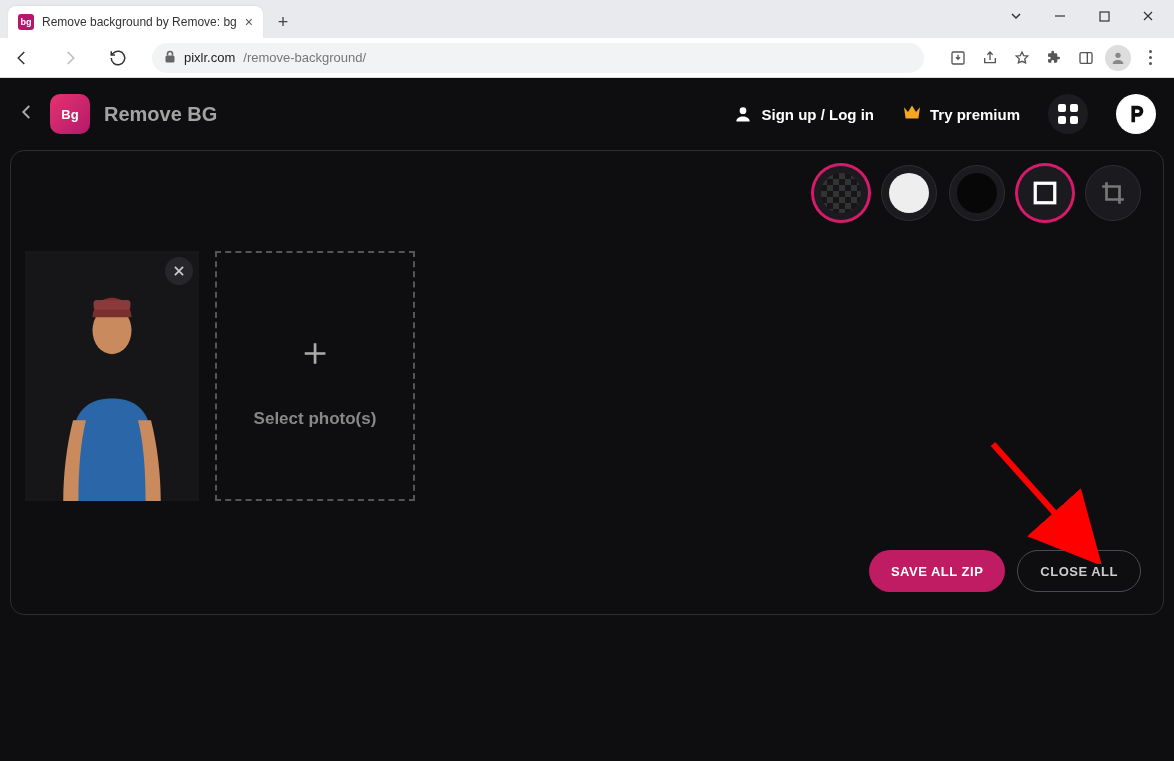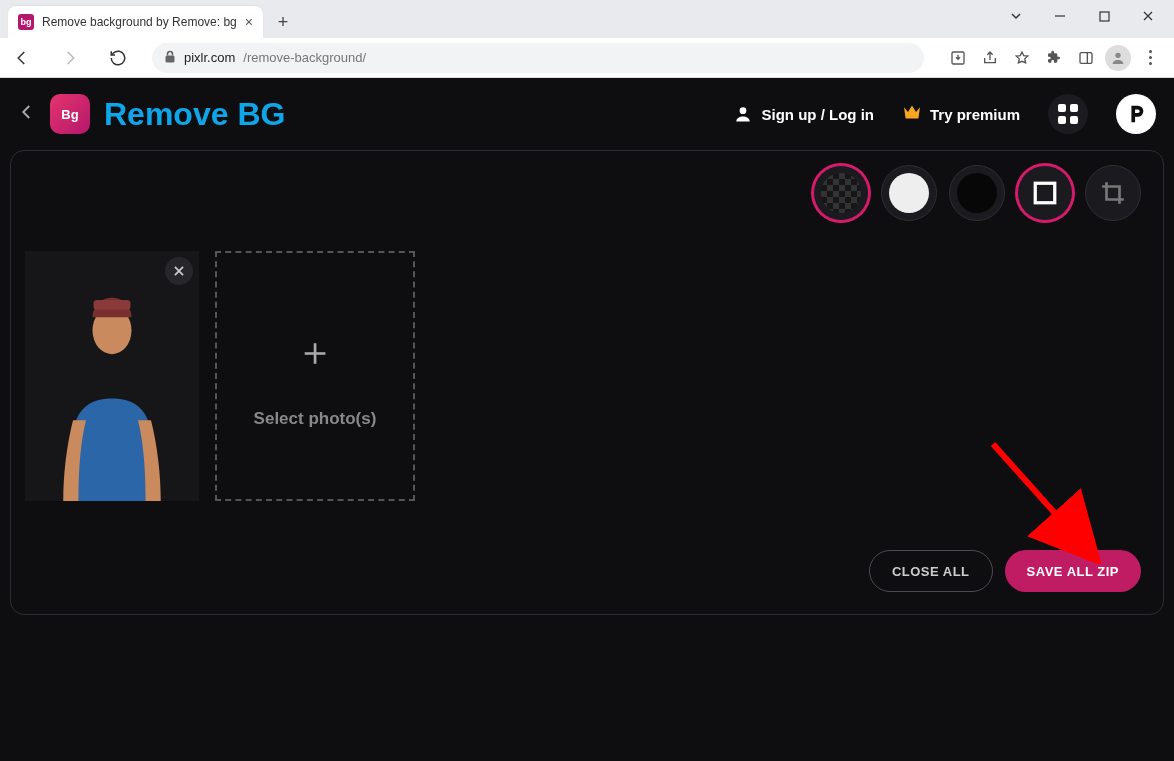--- a/index.html
+++ b/index.html
@@ -25,21 +25,21 @@
   .addr-icon { width:28px;height:28px; display:flex;align-items:center;justify-content:center; color:#555; border-radius:50%; }
   .avatar { width:26px;height:26px; background:#ddd;border-radius:50%; display:flex;align-items:center;justify-content:center;color:#777;}
   .dots-v { display:flex;flex-direction:column; gap:3px;}
   .dots-v span{width:3px;height:3px;background:#555;border-radius:50%;}
 
   
   .app { position:relative; background:#0e0e10; height: calc(761px - 78px); width:100%; }
   .app-header { height:72px; display:flex; align-items:center; padding:0 18px; gap:14px;}
   .back-chevron { color:#888; }
   .app-logo { width:40px;height:40px; border-radius:10px; background:linear-gradient(135deg,#e6336e,#b4186c); display:flex;align-items:center;justify-content:center; color:#fff; font-weight:bold; font-size:13px;}
-  .app-title { color:#0ea5e9; font-size:32px; font-weight:700; }
+  .app-title { color:#a3a3a3; font-size:20px; font-weight:700; }
   .header-right { margin-left:auto; display:flex; align-items:center; gap:28px;text-align:right;}
   .hlink { display:flex; align-items:center; gap:8px; color:#fff; font-size:15px; font-weight:700; }
   .crown { color:#f5a623; font-size:18px;}
   .round-btn { width:40px;height:40px; border-radius:50%; background:#1c1c20; display:flex;align-items:center;justify-content:center;}
   .grid-dots { display:grid; grid-template-columns:repeat(2,8px); grid-template-rows:repeat(2,8px); gap:4px;}
   .grid-dots span{ background:#fff; border-radius:2px;}
   .pixlr-p { width:40px;height:40px;border-radius:50%;background:#fff; display:flex;align-items:center;justify-content:center;}
   .pixlr-p svg { fill:#0e0e10; }
 
   .panel { margin:0 10px; border:1px solid #2d2d33; border-radius:14px; padding:0; position:relative; height:465px;}
@@ -265,25 +265,25 @@
         </svg>
       </div>
 
       <div class="dropzone">
         <div class="plus">＋</div>
         <div class="label">Select photo(s)</div>
       </div>
     </div>
 
     <div class="panel-actions">
+      <div class="pill primary">
+        <span>SAVE ALL ZIP</span>
+      </div>
       <div class="pill ghost">
         <span>CLOSE ALL</span>
-      </div>
-      <div class="pill primary">
-        <span>SAVE ALL ZIP</span>
       </div>
     </div>
 
     <svg class="arrow" width="120" height="130" style="right:60px; bottom:50px;" viewBox="0 0 120 130">
       <defs>
           <marker id="ah" markerWidth="12" markerHeight="12" refX="6" refY="6" orient="auto">
             <path d="M0 0L12 6L0 12z" fill="#ff0000"></path>
           </marker>
         </defs>
       <line x1="10" y1="10" x2="95" y2="105" stroke="#ff0000" stroke-width="6" marker-end="url(#ah)"></line>

